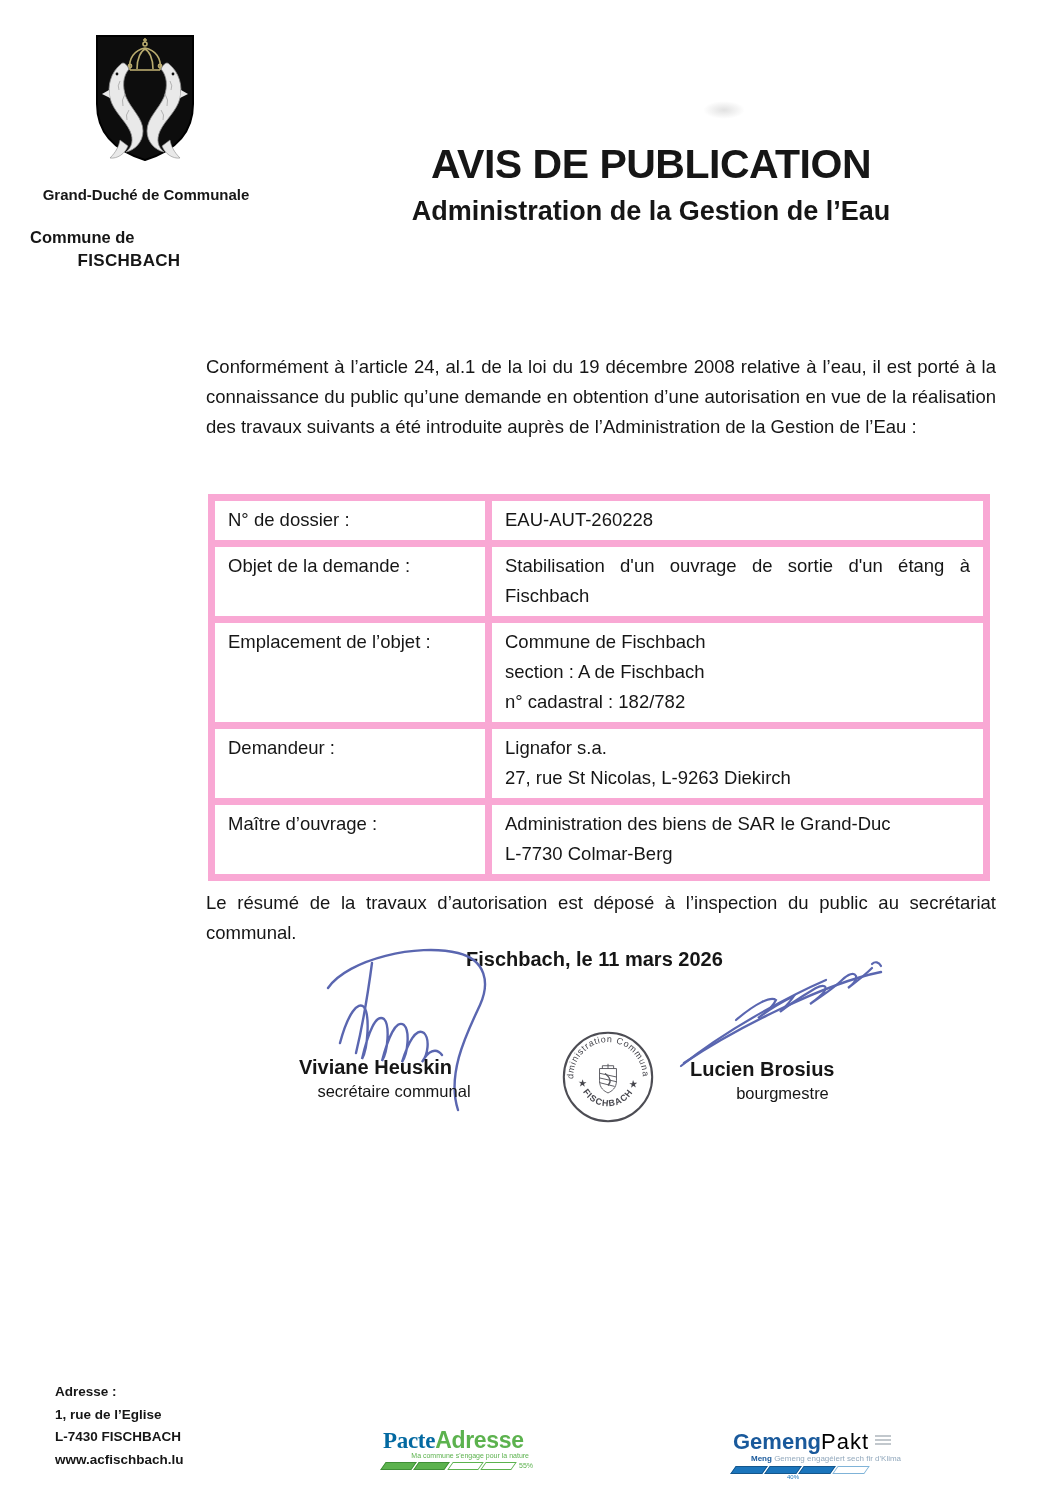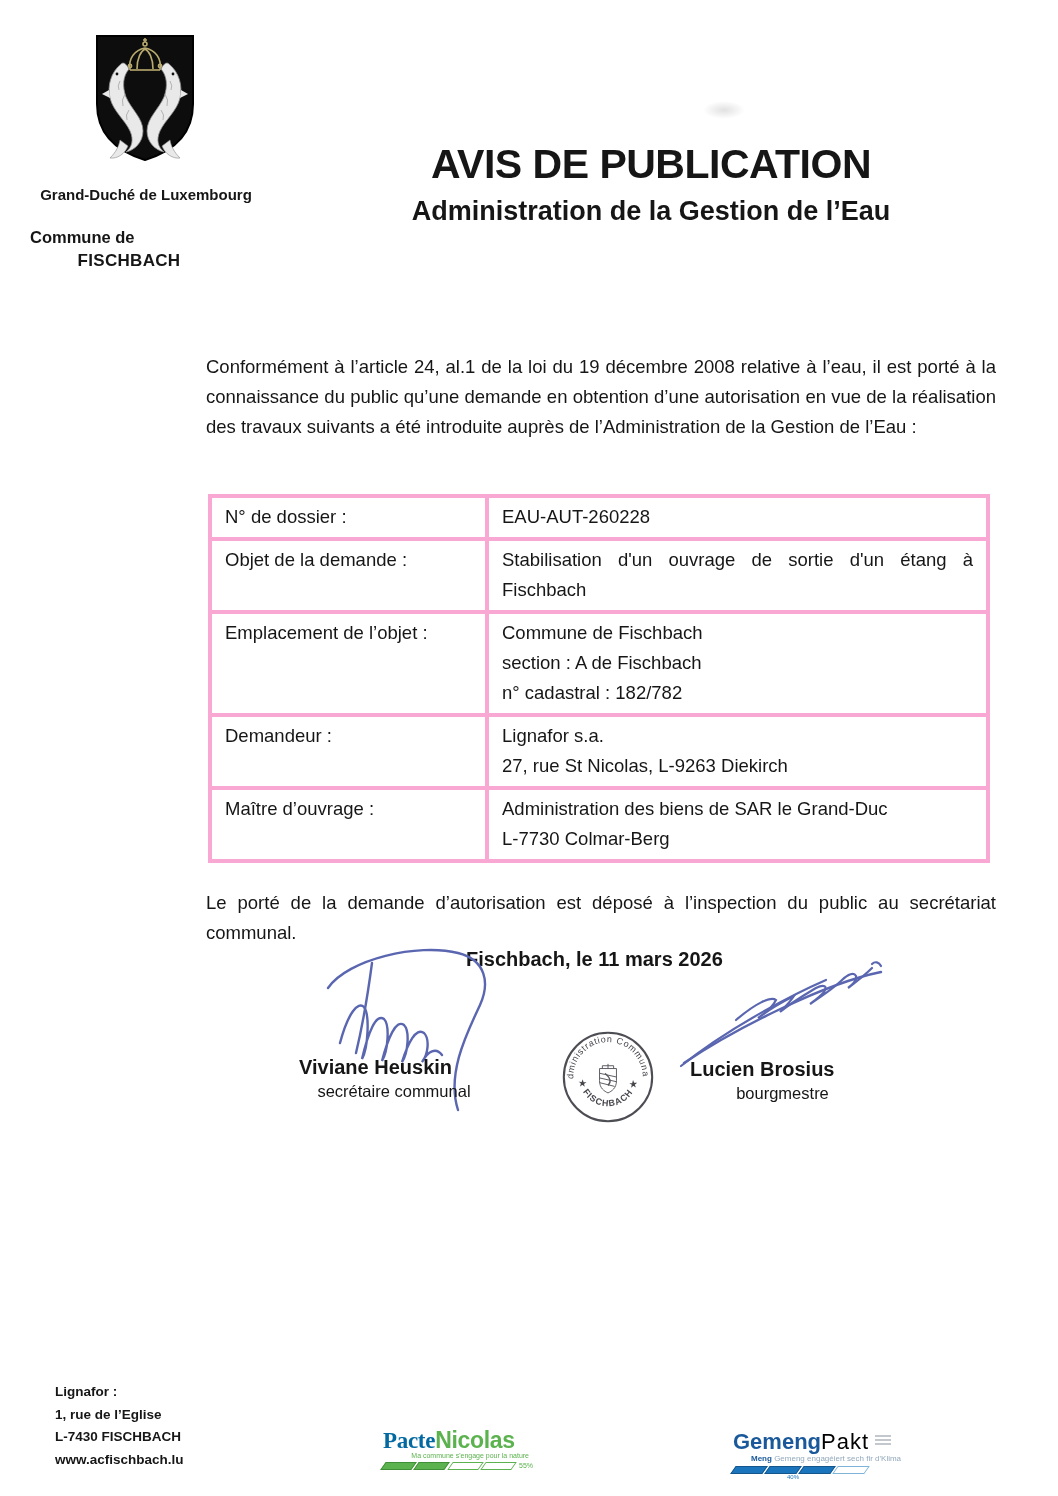--- a/index.html
+++ b/index.html
@@ -22,21 +22,21 @@
   .smudge{left:703px;top:101px;width:42px;height:18px;border-radius:50%;
     background:radial-gradient(ellipse at center,rgba(90,90,90,.18),rgba(120,120,120,0) 70%);}
 
   
   .para{left:206px;width:790px;font-size:18.5px;line-height:30.4px;text-align:justify;}
   .intro{top:333px;}
   .closing{top:869px;}
 
   
   .dossier-table{left:208px;top:494px;width:782px;border-collapse:collapse;table-layout:fixed;}
-  .dossier-table td{border:4px solid #f9a8d4;vertical-align:top;
+  .dossier-table td{border:7px solid #f9a8d4;vertical-align:top;
     font-size:18.5px;line-height:30px;padding:4px 13px 5px 13px;}
   .dossier-table col.c1{width:277px;}
   .just{text-align:justify;}
 
   
   .dateline{left:466px;top:948px;font-size:20px;font-weight:700;}
   .sig-name{font-size:20px;font-weight:700;text-align:left;}
   .sig-role{font-size:16.5px;text-align:center;margin-top:3px;}
   .sig-block-left{left:299px;top:1056px;width:190px;}
   .sig-block-right{left:690px;top:1058px;width:185px;}
@@ -90,21 +90,21 @@
     <g id="fishL">
       <path d="M26,30 C16,38 12,52 15,64 C18,77 30,86 35,97 C39,106 37,113 31,118 C40,116 48,108 48,97 C48,84 36,75 31,63 C27,52 28,42 34,35 C31,29 28,28 26,30 Z" fill="#e9e9e9" stroke="#8a8a8a" stroke-width="0.8"></path>
       <path d="M33,112 C30,120 22,125 15,124 C21,118 24,112 25,106 Z" fill="#e9e9e9" stroke="#8a8a8a" stroke-width="0.6"></path>
       <path d="M14,56 l-7,4 l8,4 Z" fill="#e9e9e9"></path>
       <circle cx="22" cy="40" r="1.4" fill="#111"></circle>
       <path d="M25,47 q-3,5 -1,9 M30,60 q-4,6 -2,12 M34,76 q-4,5 -2,10" stroke="#9a9a9a" stroke-width="0.7" fill="none"></path>
     </g>
     <use href="#fishL" transform="translate(100,0) scale(-1,1)"></use>
   </svg>
 
-  <div class="abs country">Grand-Duché de Luxembourg</div>
+  <div class="abs country">Grand-Duché de Communale</div>
   <div class="abs commune-line">Commune de</div>
   <div class="abs commune-name">FISCHBACH</div>
 
   <div class="abs smudge"></div>
   <div class="abs title">AVIS DE PUBLICATION</div>
   <div class="abs subtitle">Administration de la Gestion de l’Eau</div>
 
   <p class="abs para intro">Conformément à l’article 24, al.1 de la loi du 19 décembre 2008 relative à l’eau, il est porté à la connaissance du public qu’une demande en obtention d’une autorisation en vue de la réalisation des travaux suivants a été introduite auprès de l’Administration de la Gestion de l’Eau :</p>
 
   <table class="abs dossier-table">
@@ -143,21 +143,21 @@
       <tr>
         <td>Maître d’ouvrage :</td>
         <td>
           <div>Administration des biens de SAR le Grand-Duc</div>
           <div>L-7730 Colmar-Berg</div>
         </td>
       </tr>
     </tbody>
   </table>
 
-  <p class="abs para closing">Le porté de la demande d’autorisation est déposé à l’inspection du public au secrétariat communal.</p>
+  <p class="abs para closing">Le résumé de la travaux d’autorisation est déposé à l’inspection du public au secrétariat communal.</p>
 
   <div class="abs dateline">Fischbach, le 11 mars 2026</div>
 
   <svg class="abs sig-svg" style="left:318px;top:943px;" width="260" height="175" viewBox="0 0 260 175">
     <path stroke-width="2.4" d="M10,45 C30,16 100,0 140,10 C168,17 172,40 162,62 C150,88 128,130 140,167"></path>
     <path stroke-width="2.4" d="M54,20 C50,50 44,85 38,110"></path>
     <path stroke-width="2.4" d="M22,100 C30,70 40,58 46,64 C52,72 50,105 44,116 C50,90 58,70 66,76 C72,82 70,108 64,118 C70,95 78,76 86,82 C92,88 90,110 84,119 C90,100 98,84 106,90 C112,96 110,112 104,119 C110,108 118,104 124,112"></path>
   </svg>
   <div class="abs sig-block-left">
     <div class="sig-name">Viviane Heuskin</div>
@@ -189,29 +189,29 @@
     <path stroke-width="2.2" d="M5,108 C55,68 120,35 150,22"></path>
     <path stroke-width="2.2" d="M60,62 C80,45 95,38 100,42 C96,50 88,56 82,60 C95,50 110,42 118,38 C114,44 108,50 104,54 C116,44 130,36 140,30 C148,26 152,28 148,34 C144,39 138,43 134,46 C146,38 158,30 166,22 C172,16 178,14 180,18 C181,22 176,27 172,30 C180,24 190,16 196,10"></path>
     <path stroke-width="2.2" d="M196,6 C199,3 203,4 205,8"></path>
   </svg>
   <div class="abs sig-block-right">
     <div class="sig-name">Lucien Brosius</div>
     <div class="sig-role">bourgmestre</div>
   </div>
 
   <div class="abs address">
-    <div>Lignafor :</div>
+    <div>Adresse :</div>
     <div>1, rue de l’Eglise</div>
     <div>L-7430 FISCHBACH</div>
     <div>www.acfischbach.lu</div>
   </div>
 
   <div class="abs pn">
     <div class="pn-word">
-      <span class="w1">Pacte</span><span class="w2">Nicolas</span>
+      <span class="w1">Pacte</span><span class="w2">Adresse</span>
     </div>
     <div class="pn-tag">Ma commune s'engage pour la nature</div>
     <div class="bar">
       <div class="seg gfill"></div>
         <div class="seg gfill"></div>
       <div class="seg gline"></div>
         <div class="seg gline"></div>
       <span class="pct-g">55%</span>
     </div>
   </div>

